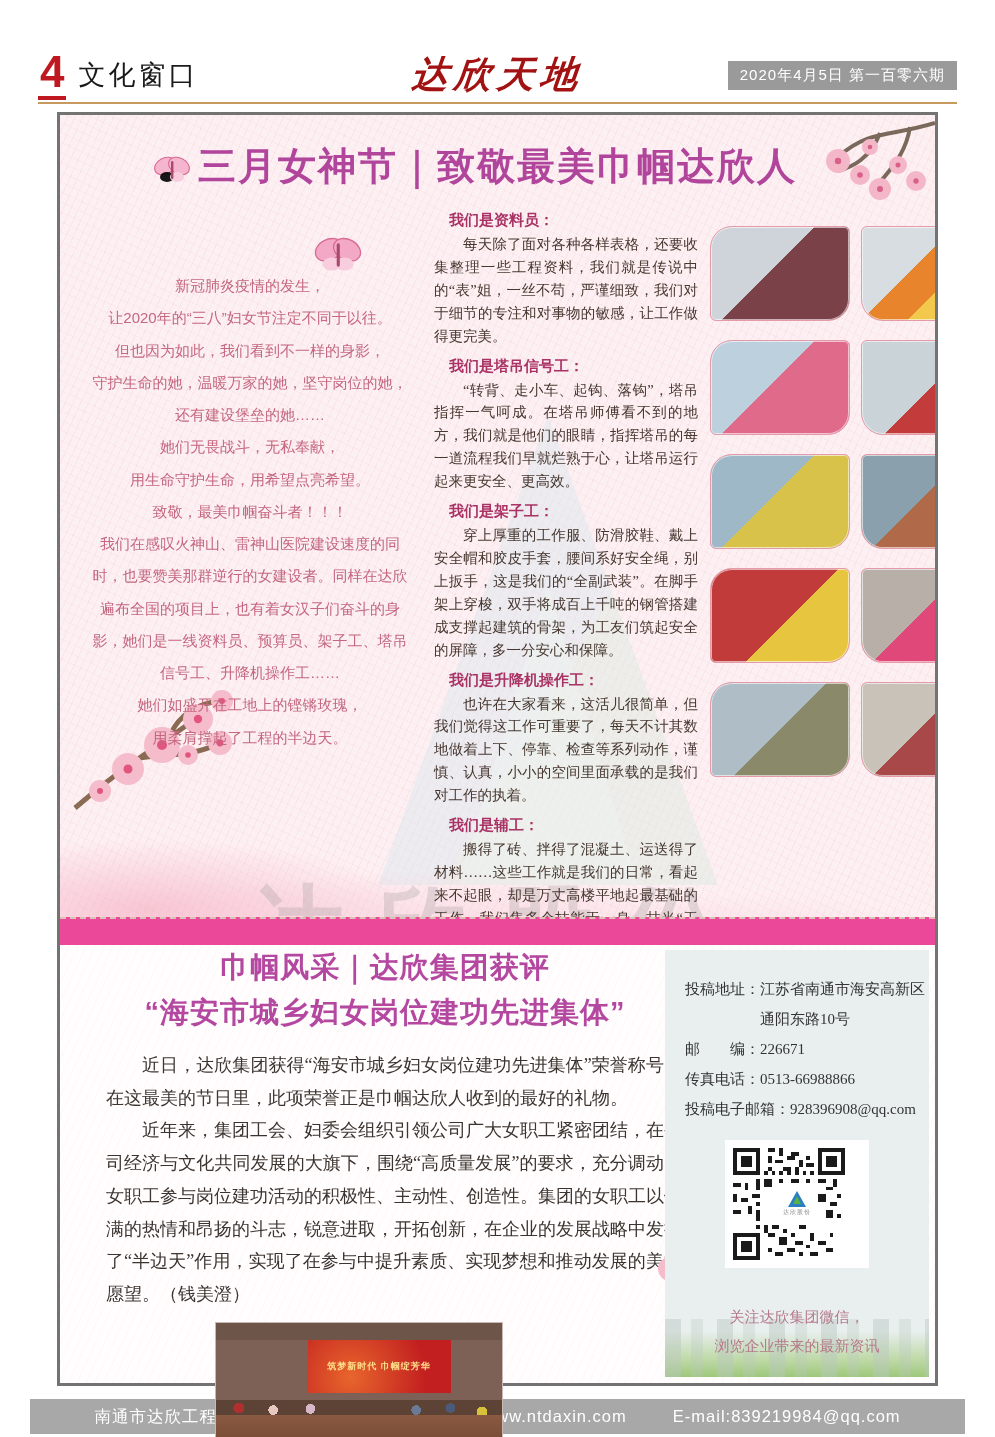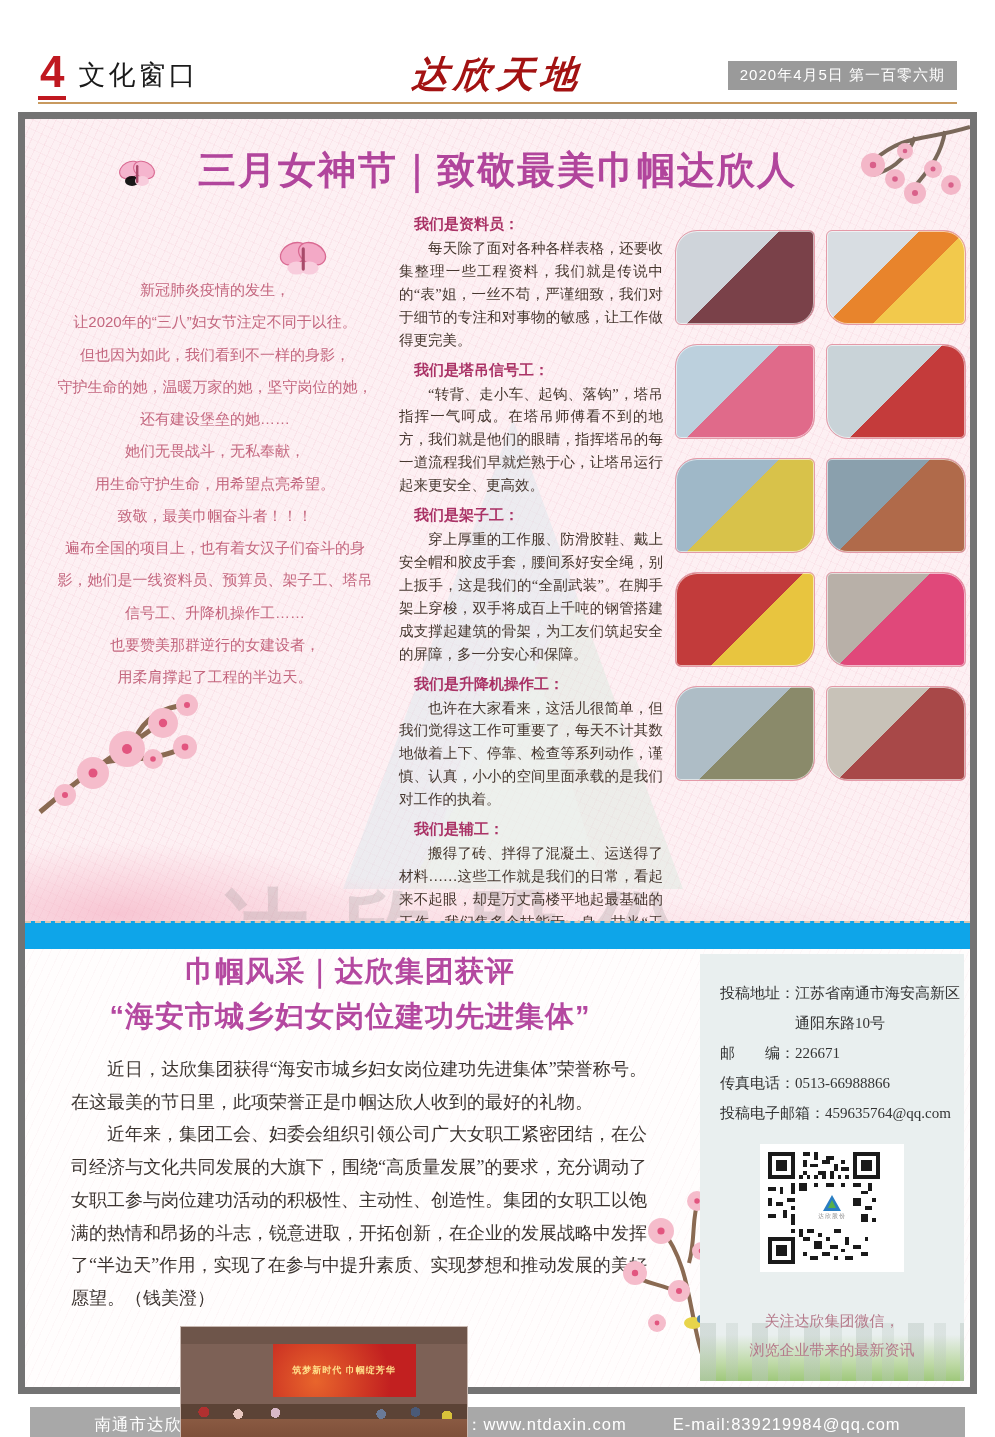--- a/index.html
+++ b/index.html
@@ -12,21 +12,21 @@
            border-bottom:4px solid #c01820;padding:0 2px 2px;}
   .section-name{font-size:27px;font-weight:normal;color:#1a1a1a;margin-left:12px;letter-spacing:3px;}
   .masthead{position:absolute;left:0;right:0;text-align:center;
             font-family:"DejaVu Serif",serif;font-style:italic;font-weight:bold;
             font-size:37px;color:#a31212;letter-spacing:6px;transform:skewX(-6deg);}
   .issue-box{margin-left:auto;background:#9a9a9a;color:#fff;font-size:15px;
              padding:5px 12px;letter-spacing:1px;z-index:2;}
   .toprule{margin:4px 38px 0;border-bottom:2px solid #c89a5f;}
 
   
-  .paper{margin:8px 18px 0;border:7px solid #737373;background:#0ea5e9;}
+  .paper{margin:8px 57px 0;border:3px solid #737373;background:#ec4899;}
 
   
   .art1{position:relative;height:802px;overflow:hidden;background-color:#fdf0f3;
     background-image:
       repeating-linear-gradient(115deg, rgba(233,160,180,.13) 0 1px, transparent 1px 7px),
       repeating-linear-gradient(25deg, rgba(233,160,180,.09) 0 1px, transparent 1px 9px);}
   .title1{position:relative;z-index:3;text-align:center;margin:26px 40px 0;
           font-size:38px;font-weight:bold;color:#b1459c;letter-spacing:2px;}
   .tri-watermark{position:absolute;left:318px;top:300px;width:340px;height:470px;opacity:.45;
           background:linear-gradient(120deg,#d9e6ec 0 55%,#d9e9de 55% 100%);
@@ -200,24 +200,26 @@
 
       <div class="col-left">
         <div class="poem-line">新冠肺炎疫情的发生，</div>
         <div class="poem-line">让2020年的“三八”妇女节注定不同于以往。</div>
         <div class="poem-line">但也因为如此，我们看到不一样的身影，</div>
         <div class="poem-line">守护生命的她，温暖万家的她，坚守岗位的她，</div>
         <div class="poem-line">还有建设堡垒的她……</div>
         <div class="poem-line">她们无畏战斗，无私奉献，</div>
         <div class="poem-line">用生命守护生命，用希望点亮希望。</div>
         <div class="poem-line">致敬，最美巾帼奋斗者！！！</div>
+        <div class="poem-line">我们在感叹火神山、雷神山医院建设速度的同</div>
+        <div class="poem-line">时，也要赞美那群逆行的女建设者。同样在达欣</div>
         <div class="poem-line">遍布全国的项目上，也有着女汉子们奋斗的身</div>
         <div class="poem-line">影，她们是一线资料员、预算员、架子工、塔吊</div>
         <div class="poem-line">信号工、升降机操作工……</div>
-        <div class="poem-line">也要赞美那群逆行的女建设者，</div>
+        <div class="poem-line">她们如盛开在工地上的铿锵玫瑰，</div>
         <div class="poem-line">用柔肩撑起了工程的半边天。</div>
       </div>
 
       <div class="col-mid">
         <h3 class="sec-head">我们是资料员：</h3>
         <p class="sec-body">每天除了面对各种各样表格，还要收集整理一些工程资料，我们就是传说中的“表”姐，一丝不苟，严谨细致，我们对于细节的专注和对事物的敏感，让工作做得更完美。</p>
         <h3 class="sec-head">我们是塔吊信号工：</h3>
         <p class="sec-body">“转背、走小车、起钩、落钩”，塔吊指挥一气呵成。在塔吊师傅看不到的地方，我们就是他们的眼睛，指挥塔吊的每一道流程我们早就烂熟于心，让塔吊运行起来更安全、更高效。</p>
         <h3 class="sec-head">我们是架子工：</h3>
         <p class="sec-body">穿上厚重的工作服、防滑胶鞋、戴上安全帽和胶皮手套，腰间系好安全绳，别上扳手，这是我们的“全副武装”。在脚手架上穿梭，双手将成百上千吨的钢管搭建成支撑起建筑的骨架，为工友们筑起安全的屏障，多一分安心和保障。</p>
@@ -293,21 +295,21 @@
           <span>投稿地址：</span><span>江苏省南通市海安高新区</span>
         </div>
         <div class="row indent">通阳东路10号</div>
         <div class="row">
           <span>邮　　编：</span><span>226671</span>
         </div>
         <div class="row">
           <span>传真电话：</span><span>0513-66988866</span>
         </div>
         <div class="row">
-          <span>投稿电子邮箱：</span><span>459635764@qq.com</span>
+          <span>投稿电子邮箱：</span><span>928396908@qq.com</span>
         </div>
       </div>
 
       <div class="qr-wrap">
         <svg viewBox="0 0 29 29" shape-rendering="crispEdges">
           <rect width="29" height="29" fill="#fff"></rect>
           <g fill="#1a1a1a">
             <rect x="0" y="0" width="7" height="7"></rect>
               <rect x="22" y="0" width="7" height="7"></rect>
               <rect x="0" y="22" width="7" height="7"></rect>

